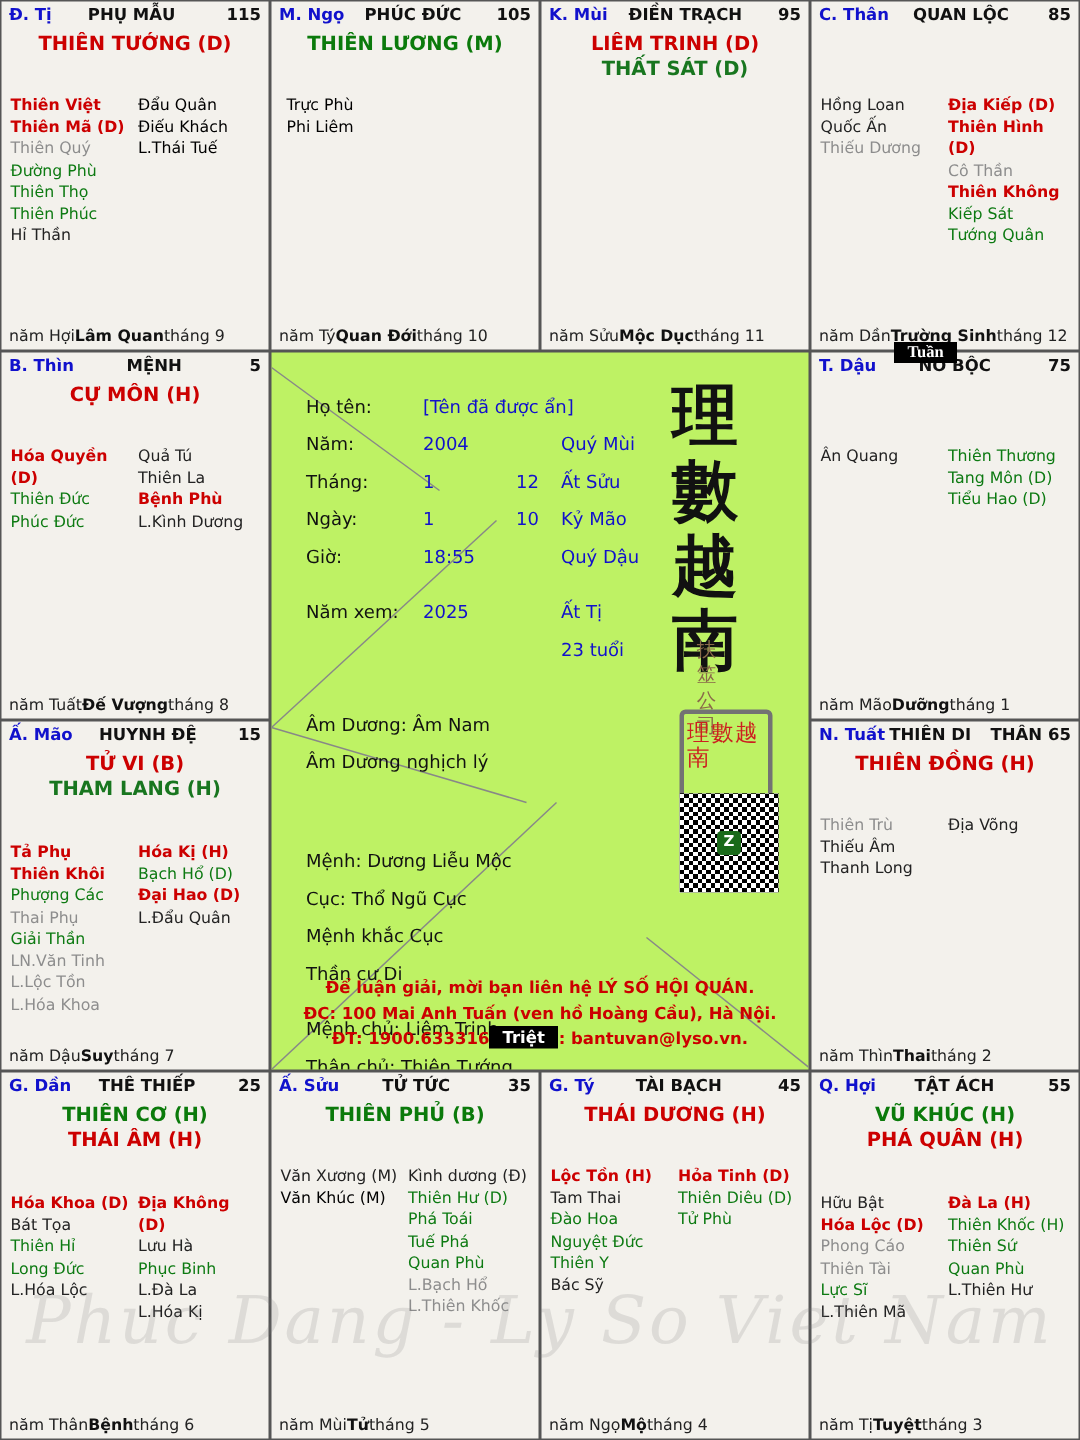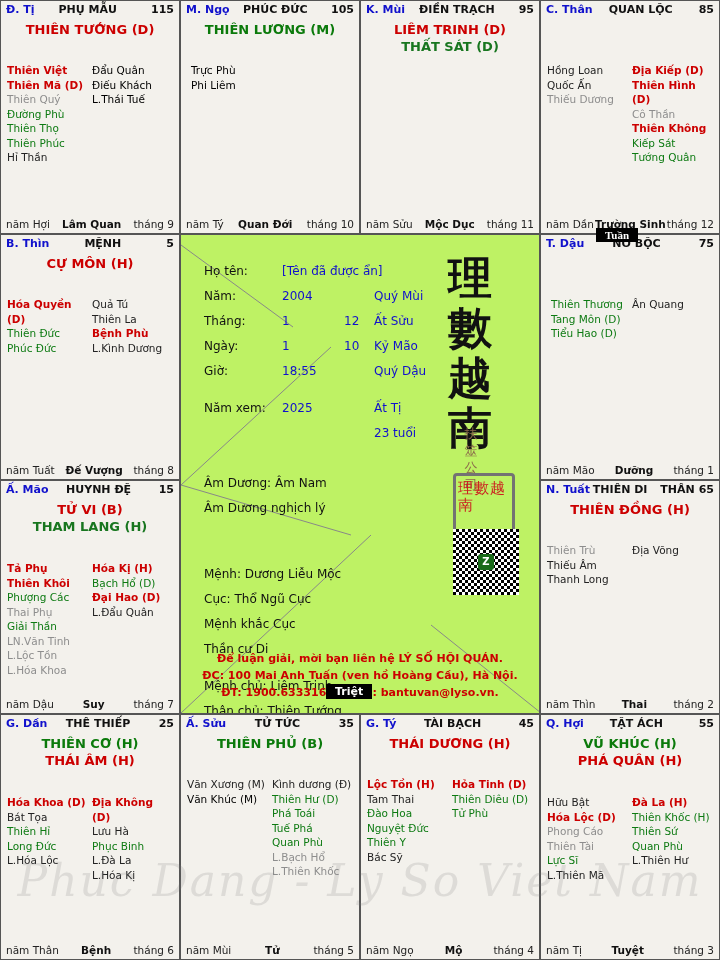--- a/index.html
+++ b/index.html
@@ -57,21 +57,21 @@
   .p-cols .col{width:50%;}
   .p-cols .col.r{padding-left:4px;}
   .s-red{color:#cc0000;font-weight:bold;}
   .s-green{color:#0d7a12;}
   .s-dark{color:#222;}
   .s-gray{color:#8d8d8d;}
   .s-black{color:#000;}
   
   .p-bottom{
     position:absolute;bottom:3px;left:0;width:100%;
-    display:flex;justify-content:space-between;align-items:baseline;
+    display:flex;justify-content:flex-start;align-items:baseline;
     padding:0 5px;box-sizing:border-box;font-size:10.5px;
   }
   .b-left{color:#222;}
   .b-mid{font-weight:bold;color:#111;}
   .b-right{color:#222;}
   
   .center-inner{position:absolute;inset:0;}
   .info{
     position:absolute;left:23px;top:24px;font-size:12px;line-height:25px;
   }
@@ -391,27 +391,27 @@
     </div>
   </div>
 
   <div class="cell">
     <div class="p-top">
       <span class="p-chi">T. Dậu</span>
       <span class="p-name">NÔ BỘC</span>
       <span class="p-num">75</span>
     </div>
     <div class="p-cols" style="top:62px">
+      <div class="col">
+        <div class="s-dark">Ân Quang</div>
+      </div>
       <div class="col r">
         <div class="s-green">Thiên Thương</div>
         <div class="s-green">Tang Môn (D)</div>
         <div class="s-green">Tiểu Hao (D)</div>
-      </div>
-      <div class="col">
-        <div class="s-dark">Ân Quang</div>
       </div>
     </div>
     <div class="p-bottom">
       <span class="b-left">năm Mão</span>
       <span class="b-mid">Dưỡng</span>
       <span class="b-right">tháng 1</span>
     </div>
   </div>
 
   <div class="cell">

